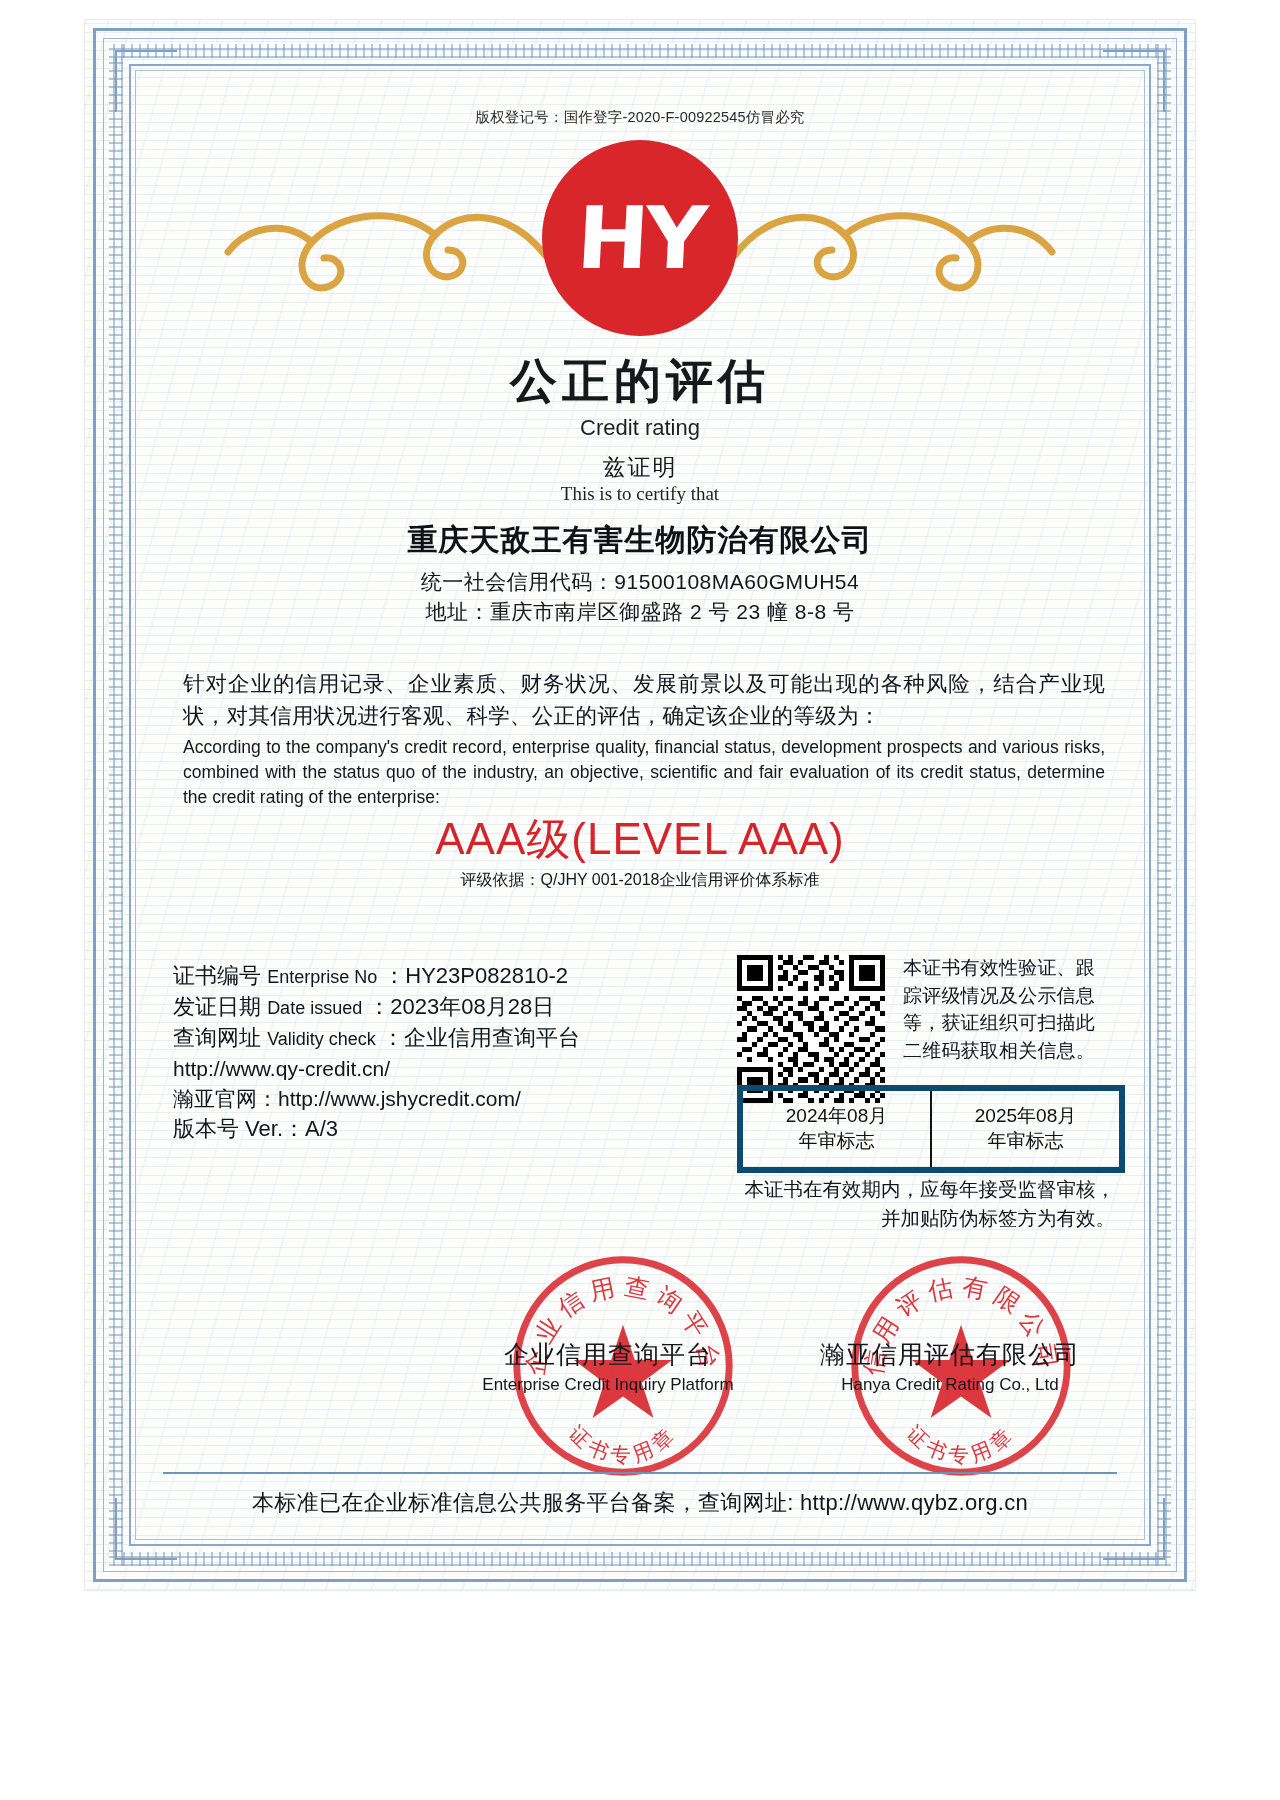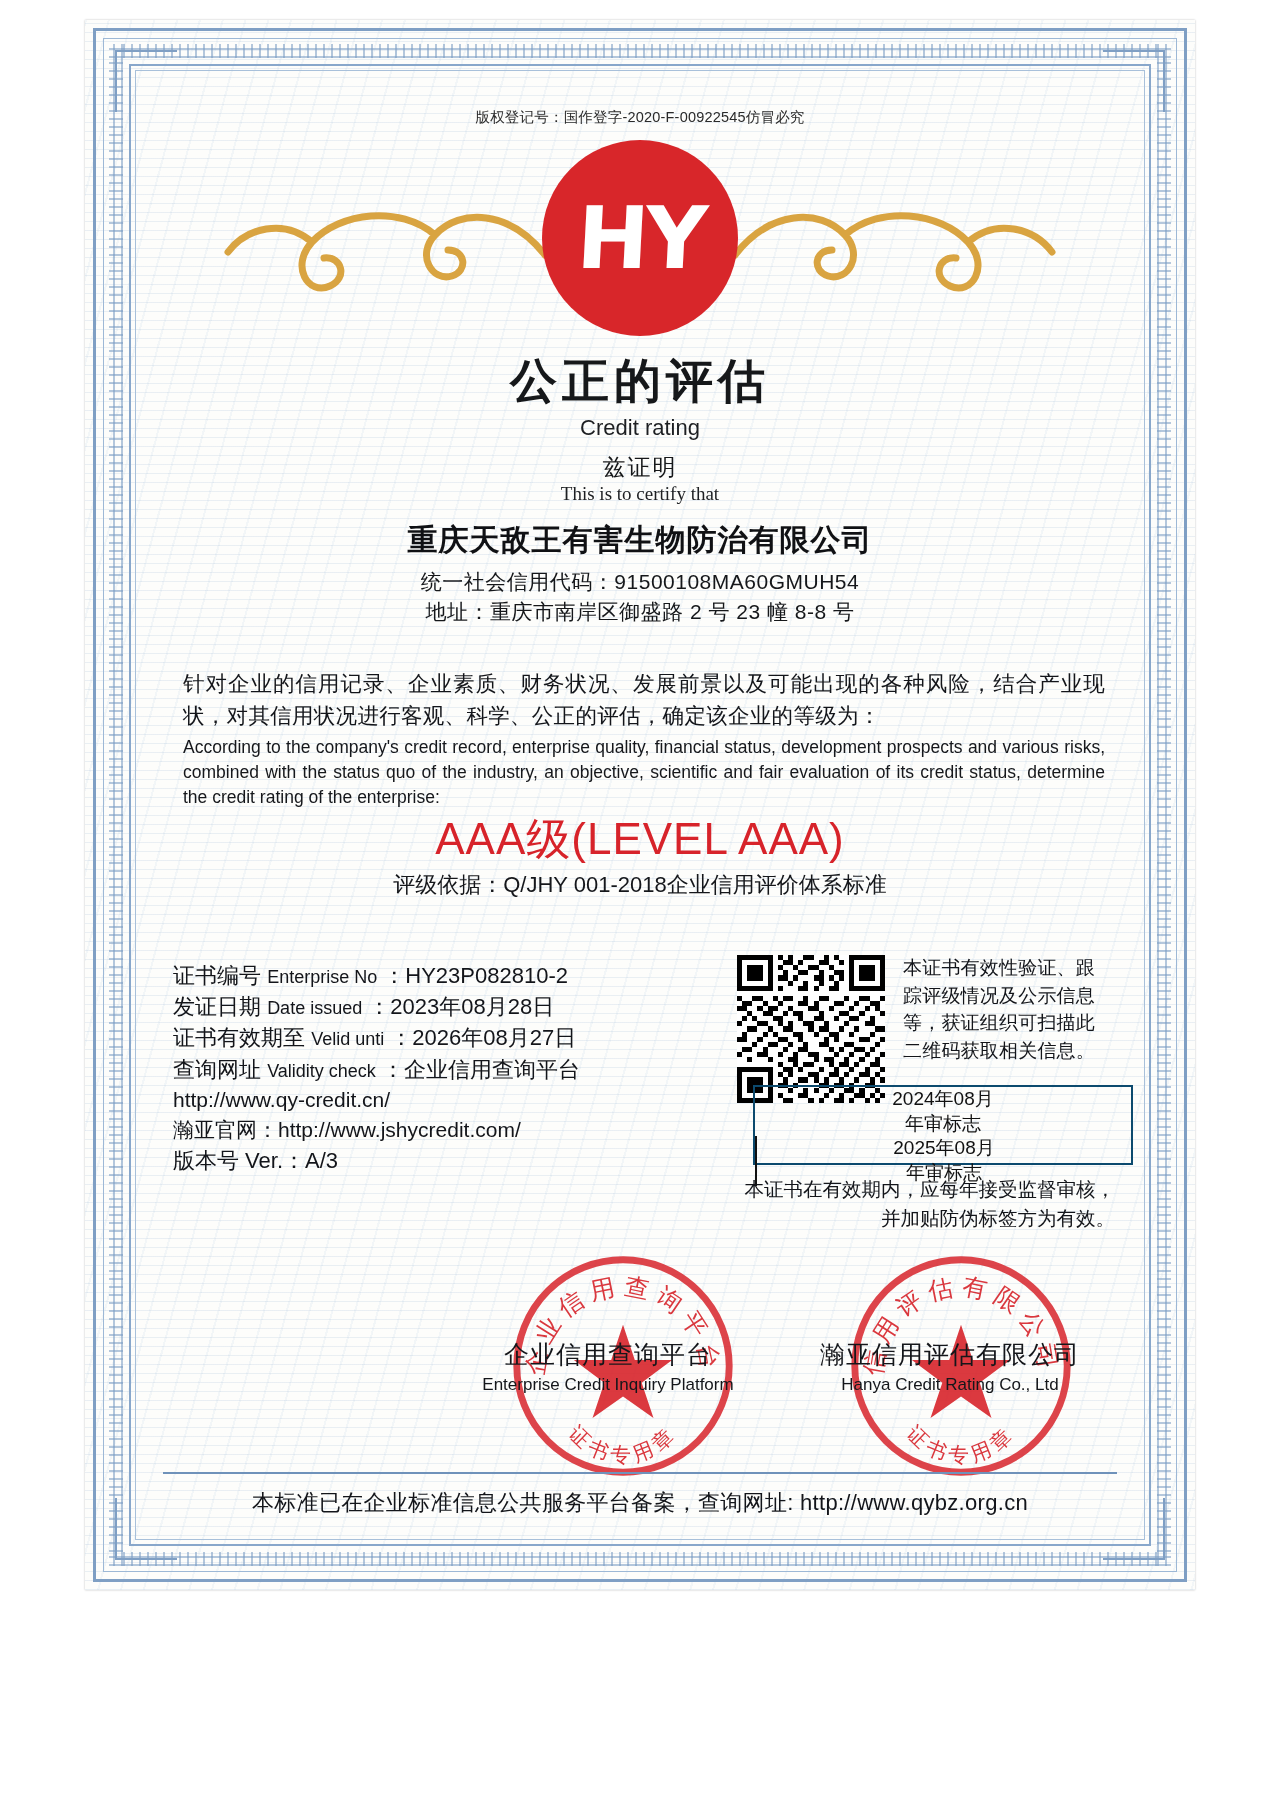--- a/index.html
+++ b/index.html
@@ -152,21 +152,21 @@
     text-align:justify;
   }
 
   
   .level{
     position:absolute;top:790px;left:0;right:0;text-align:center;
     font-size:44px;font-weight:normal;color:#d7232a;letter-spacing:1px;
   }
   .basis-cn{
     position:absolute;top:850px;left:0;right:0;text-align:center;
-    font-size:22px;color:#15171b;
+    font-size:16px;color:#15171b;
   }
   .basis-en{
     position:absolute;top:877px;left:0;right:0;text-align:center;
     font-size:17.5px;color:#15171b;
   }
 
   
   .details{
     position:absolute;top:940px;left:88px;width:570px;
     font-size:22px;color:#13151a;line-height:1.42;
@@ -181,22 +181,22 @@
     width:148px;height:148px;
     background:#fff;
   }
   .qr svg{display:block;}
   .qr-note{
     position:absolute;top:934px;left:818px;width:210px;
     font-size:19px;line-height:1.45;color:#13151a;
     letter-spacing:.2px;
   }
   .stamps-table{
-    position:absolute;top:1065px;left:668px;width:376px;height:76px;
-    display:flex;border:2px solid #0c4a6e;flex-direction:column;
+    position:absolute;top:1065px;left:652px;width:376px;height:76px;
+    display:flex;border:6px solid #0c4a6e;
   }
   .stamps-table .cell{
     flex:1;display:flex;flex-direction:column;align-items:center;justify-content:center;
     font-size:19px;color:#111;line-height:1.3;
   }
   .stamps-table .cell + .cell{border-left:2px solid #111;}
   .audit-note{
     position:absolute;top:1155px;left:648px;width:382px;
     font-size:19.5px;color:#13151a;line-height:1.5;text-align:right;
   }
@@ -279,25 +279,20 @@
     <div class="details">
       <div class="row">
         <span>证书编号</span>
         <span class="lbl-en">Enterprise No</span>
         <span>：HY23P082810-2</span>
       </div>
       <div class="row">
         <span>发证日期</span>
         <span class="lbl-en">Date issued</span>
         <span>：2023年08月28日</span>
-      </div>
-      <div class="row">
-        <span>证书有效期至</span>
-        <span class="lbl-en">Velid unti</span>
-        <span>：2026年08月27日</span>
       </div>
       <div class="row">
         <span>查询网址</span>
         <span class="lbl-en">Validity check</span>
         <span>：企业信用查询平台</span>
       </div>
       <div class="row url">http://www.qy-credit.cn/</div>
       <div class="row url">瀚亚官网：http://www.jshycredit.com/</div>
       <div class="row">版本号 Ver.：A/3</div>
     </div>

